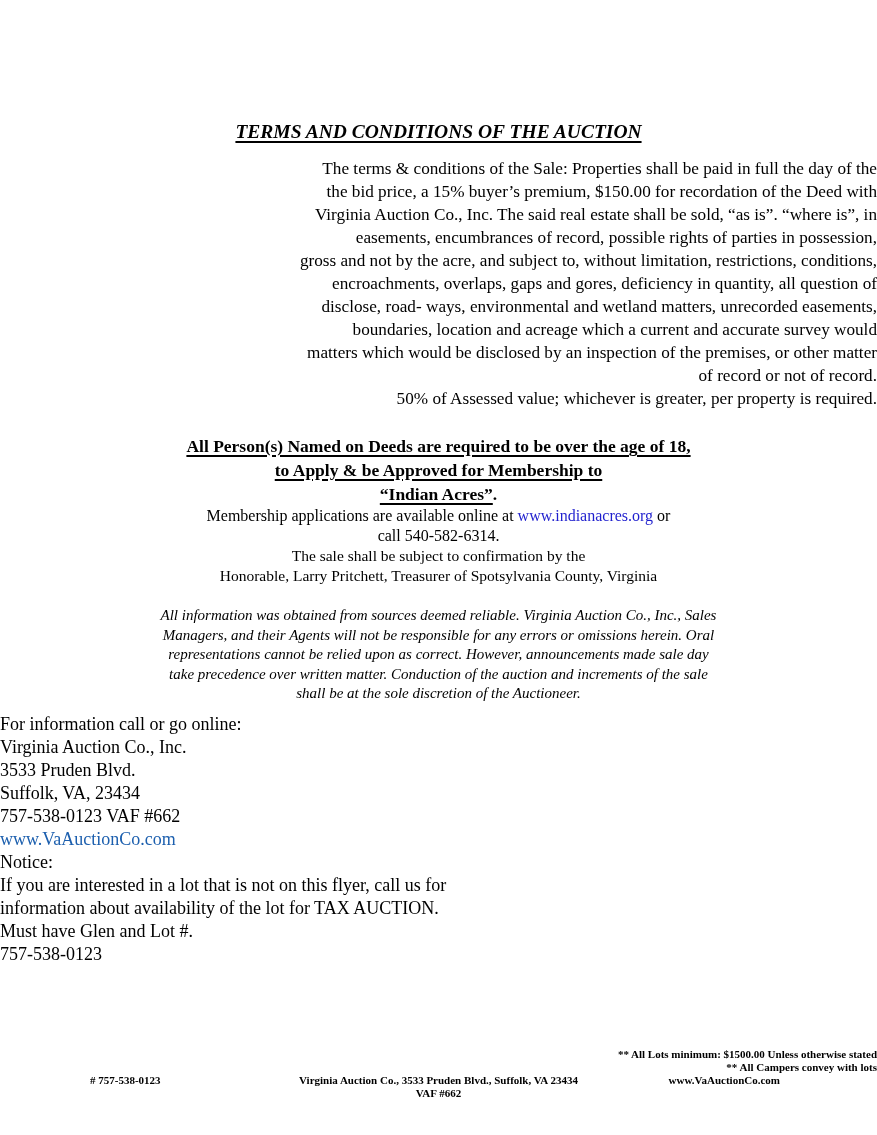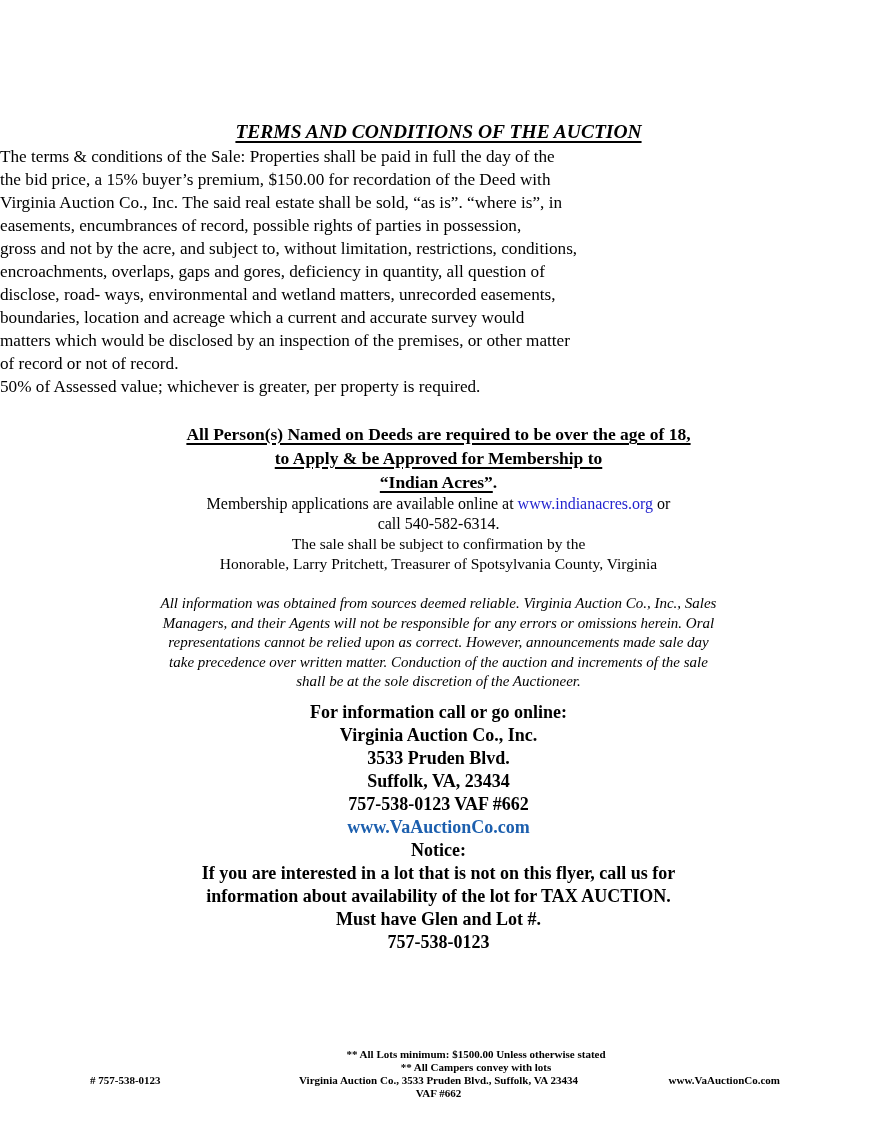--- a/index.html
+++ b/index.html
@@ -29,24 +29,24 @@
     font-weight: bold;
     font-style: italic;
   }
   .doc-title .u-span {
     text-decoration: underline;
     text-decoration-thickness: 2px;
     text-underline-offset: 3px;
   }
 
   .terms {
-    margin-top: 1px;
+    margin-top: 13px;
     font-size: 17.2px;
     line-height: 23px;
-    text-align: left;
+    text-align: right;
   }
 
   .req-heading {
     margin-top: 24px;
     font-size: 17.5px;
     line-height: 24px;
     font-weight: bold;
     text-align: center;
   }
   .req-heading .u-span {
@@ -71,22 +71,22 @@
     font-size: 15px;
     line-height: 19.5px;
     font-style: italic;
     text-align: center;
   }
 
   .contact {
     margin-top: 9px;
     font-size: 18px;
     line-height: 23px;
-    font-weight: bold;
-    text-align: center;
+    font-weight: normal;
+    text-align: left;
   }
 
   .link-indianacres {
     color: #1F1FCE;
     text-decoration: none;
     cursor: pointer;
   }
   .link-vaauction {
     color: #1C5FAE;
     text-decoration: none;
@@ -95,21 +95,21 @@
 
   .footer {
     position: absolute;
     top: 1048px;
     left: 0;
     width: 877px;
     font-size: 11px;
     line-height: 13px;
     font-weight: bold;
   }
-  .footer-note { margin-left: 75px; text-align: center; }
+  .footer-note { margin-left: 75px; text-align: right; }
   .footer-row { position: relative; width: 100%; text-align: center; }
   .footer-left { position: absolute; left: 90px; top: 0; }
   .footer-right { position: absolute; right: 97px; top: 0; }
   .footer-vaf { text-align: center; }
 </style>
 </head>
 <body>
 
 <div class="page">
 

